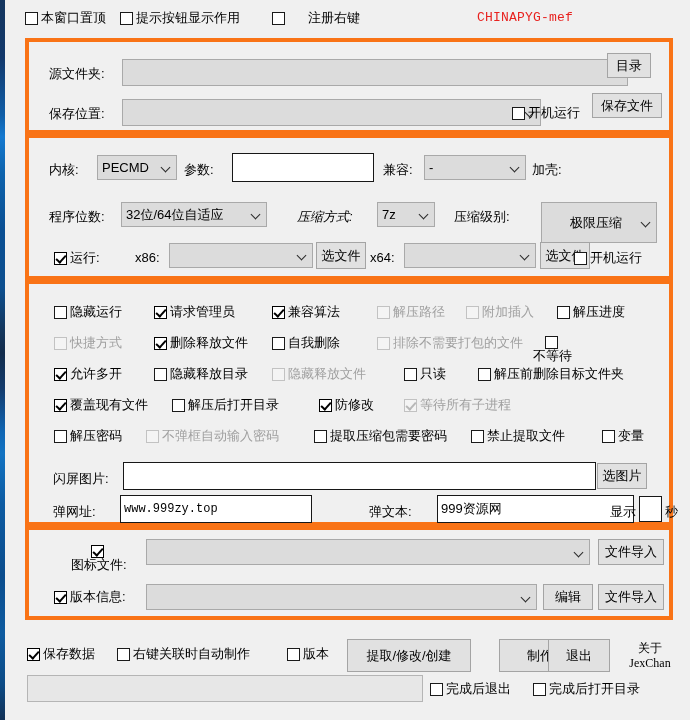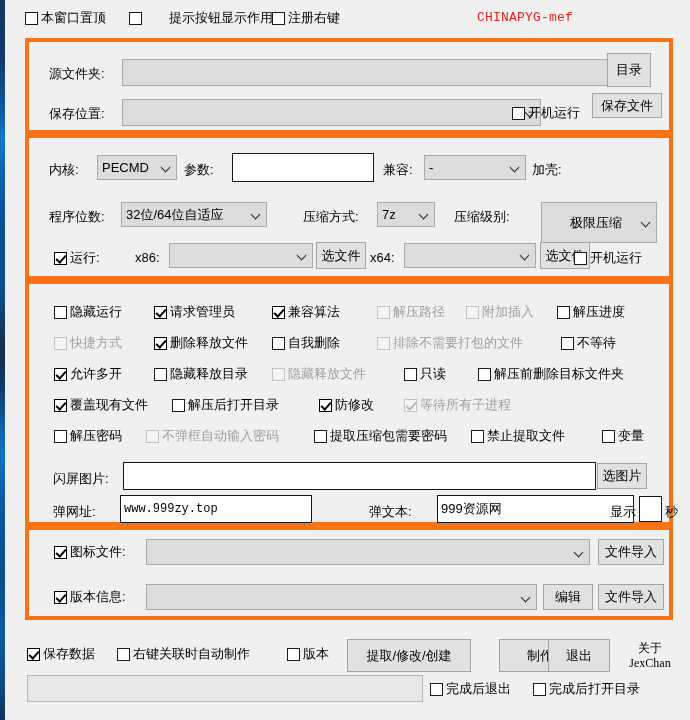--- a/index.html
+++ b/index.html
@@ -102,25 +102,25 @@
 <body>
 
 <div id="edge-strip"></div>
 
 <div class="wrap">
 
   <div class="cb off" style="left:25px;top:11px;">
     <span class="box"></span>
     <span>本窗口置顶</span>
   </div>
-  <div class="cb off" style="left:129px;top:11px;gap:24px;">
+  <div class="cb off" style="left:120px;top:11px;">
     <span class="box"></span>
     <span>提示按钮显示作用</span>
   </div>
-  <div class="cb off" style="left:272px;top:11px;">
+  <div class="cb off" style="left:272px;top:11px;gap:20px;">
     <span class="box"></span>
     <span>注册右键</span>
   </div>
   <div class="brand" style="left:477px;top:10px;">CHINAPYG-mef</div>
 
   <div class="group" style="left:25px;top:38px;width:648px;height:96px;">
     <div class="lbl" style="left:20px;top:25px;">源文件夹:</div>
     <div class="combo" style="left:93px;top:17px;width:506px;height:27px;">
       <span class="cval"></span>
       <span class="chev"></span>
@@ -129,21 +129,21 @@
     <div class="lbl" style="left:20px;top:65px;">保存位置:</div>
     <div class="combo" style="left:93px;top:57px;width:419px;height:27px;">
       <span class="cval"></span>
       <span class="chev"></span>
     </div>
     <div class="cb off" style="left:483px;top:64px;">
       <span class="box"></span>
       <span>开机运行</span>
     </div>
   </div>
-  <div class="btn" style="left:607px;top:53px;width:44px;height:34px;">目录</div>
+  <div class="btn" style="left:607px;top:53px;width:44px;height:25px;">目录</div>
   <div class="btn" style="left:592px;top:93px;width:70px;height:25px;">保存文件</div>
 
   <div class="group" style="left:25px;top:134px;width:648px;height:146px;">
 
     <div class="lbl" style="left:20px;top:25px;">内核:</div>
     <div class="combo" style="left:68px;top:17px;width:80px;height:25px;">
       <span class="cval">PECMD</span>
       <span class="chev"></span>
     </div>
     <div class="lbl" style="left:155px;top:25px;">参数:</div>
@@ -153,21 +153,21 @@
       <span class="cval">-</span>
       <span class="chev"></span>
     </div>
     <div class="lbl" style="left:503px;top:25px;">加壳:</div>
 
     <div class="lbl" style="left:20px;top:72px;">程序位数:</div>
     <div class="combo" style="left:92px;top:64px;width:146px;height:25px;">
       <span class="cval">32位/64位自适应</span>
       <span class="chev"></span>
     </div>
-    <div class="lbl" style="left:274px;top:72px;">压缩方式:</div>
+    <div class="lbl" style="left:268px;top:72px;font-style:italic;">压缩方式:</div>
     <div class="combo" style="left:348px;top:64px;width:58px;height:25px;">
       <span class="cval">7z</span>
       <span class="chev"></span>
     </div>
     <div class="lbl" style="left:425px;top:72px;">压缩级别:</div>
     <div class="combo" style="left:512px;top:64px;width:116px;height:41px;padding-left:28px;">
       <span class="cval">极限压缩</span>
       <span class="chev"></span>
     </div>
 
@@ -229,21 +229,21 @@
       <span>删除释放文件</span>
     </div>
     <div class="cb off" style="left:243px;top:52px;">
       <span class="box"></span>
       <span>自我删除</span>
     </div>
     <div class="cb dis" style="left:348px;top:52px;">
       <span class="box"></span>
       <span>排除不需要打包的文件</span>
     </div>
-    <div class="cb off" style="left:532px;top:52px;">
+    <div class="cb off" style="left:504px;top:52px;flex-direction:column;">
       <span class="box"></span>
       <span>不等待</span>
     </div>
 
     <div class="cb on" style="left:25px;top:83px;">
       <span class="box"></span>
       <span>允许多开</span>
     </div>
     <div class="cb off" style="left:125px;top:83px;">
       <span class="box"></span>
@@ -307,21 +307,21 @@
     <div class="lbl" style="left:24px;top:221px;">弹网址:</div>
     <div class="txt" style="left:91px;top:211px;width:192px;height:28px;line-height:26px;font-family:'Liberation Mono','DejaVu Sans Mono',monospace;font-size:12px;">www.999zy.top</div>
     <div class="lbl" style="left:340px;top:221px;">弹文本:</div>
     <div class="txt" style="left:408px;top:211px;width:197px;height:28px;line-height:26px;">999资源网</div>
     <div class="lbl" style="left:581px;top:221px;color:#000;z-index:5;">显示</div>
     <div class="txt" style="left:610px;top:212px;width:23px;height:26px;line-height:24px;"></div>
     <div class="lbl" style="left:636px;top:221px;">秒</div>
   </div>
 
   <div class="group" style="left:25px;top:526px;width:648px;height:94px;">
-    <div class="cb on" style="left:25px;top:15px;">
+    <div class="cb on" style="left:42px;top:15px;flex-direction:column;">
       <span class="box"></span>
       <span>图标文件:</span>
     </div>
     <div class="combo" style="left:117px;top:9px;width:444px;height:26px;">
       <span class="cval"></span>
       <span class="chev"></span>
     </div>
     <div class="btn" style="left:569px;top:9px;width:66px;height:26px;">文件导入</div>
 
     <div class="cb on" style="left:25px;top:60px;">

